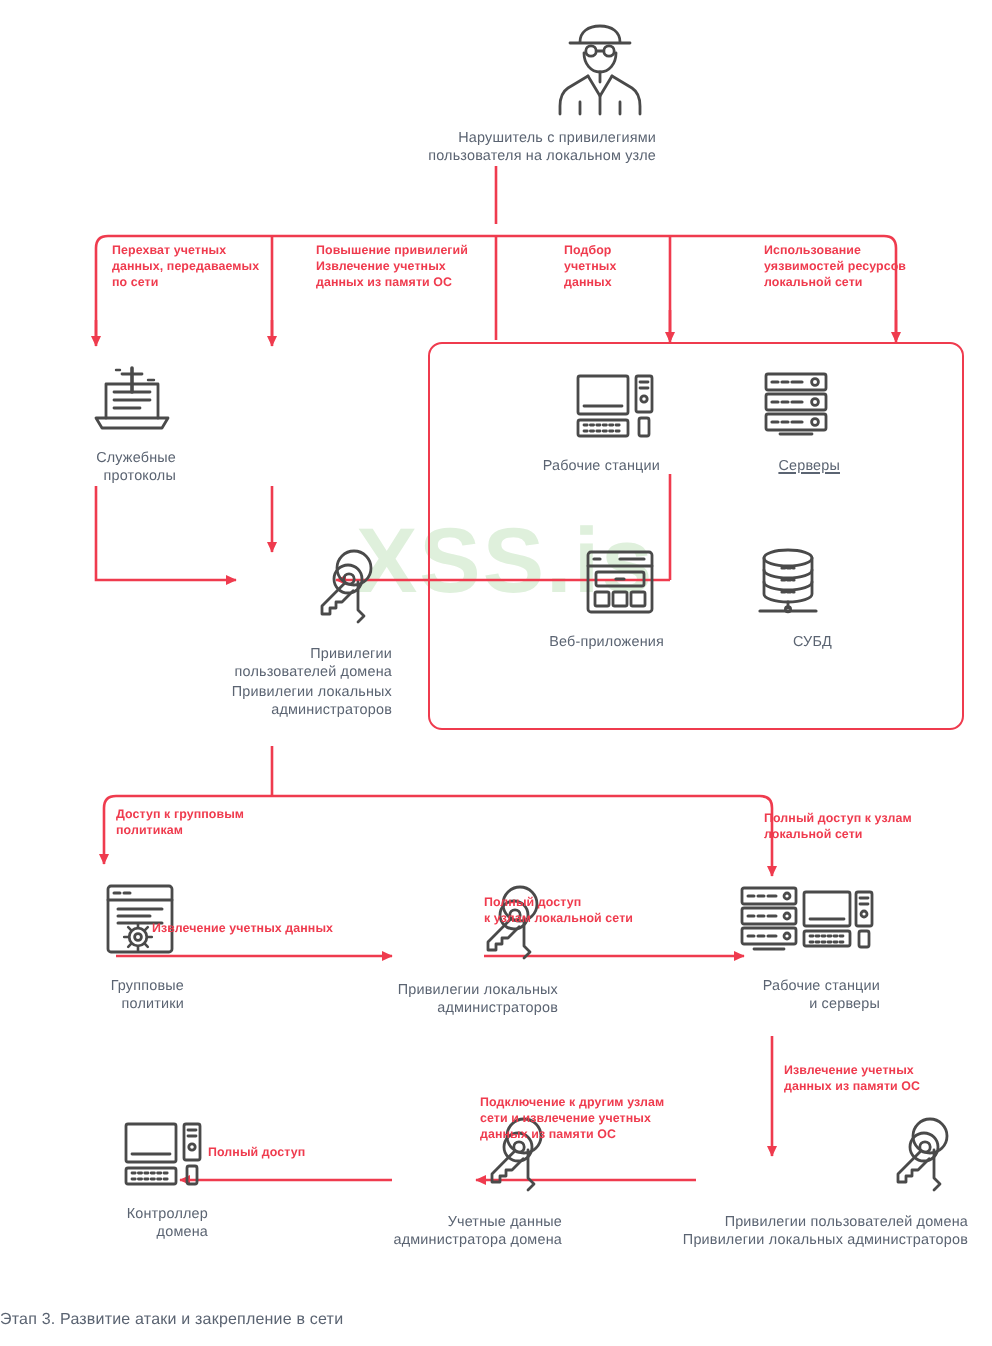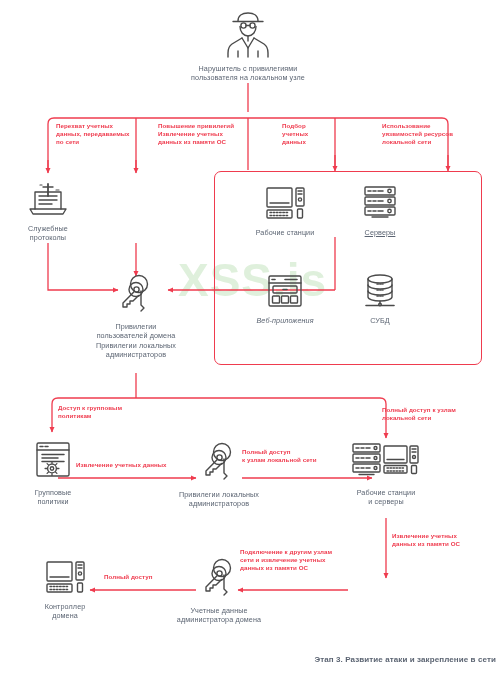--- a/index.html
+++ b/index.html
@@ -18,21 +18,21 @@
     overflow: hidden;
   }
   #svg-layer {
     position: absolute;
     left: 0; top: 0;
     width: 496px;
     height: 673px;
   }
   .node {
     position: absolute;
-    text-align: center;
+    text-align: right;
     color: #5b6472;
     font-size: 7.2px;
     line-height: 9.6px;
     letter-spacing: 0.1px;
   }
   .node .ico {
     display: block;
     margin: 0 auto 3px auto;
   }
   .node .lbl { display: block; white-space: pre-line; }
@@ -42,25 +42,24 @@
     font-size: 6.2px;
     line-height: 8.2px;
     letter-spacing: 0.05px;
     white-space: pre-line;
     font-weight: 600;
   }
   .caption {
     position: absolute;
     left: 0;
     width: 496px;
-    text-align: right;
+    text-align: left;
     color: #5b6472;
     font-size: 8px;
     letter-spacing: 0.1px;
-    font-weight: bold;
   }
   .watermark {
     position: absolute;
     font-size: 46px;
     font-weight: bold;
     color: #dff0dc;
     letter-spacing: 1px;
     user-select: none;
     pointer-events: none;
   }
@@ -193,21 +192,21 @@
         <path d="M10,19 L13,19 M15,19 L18,19 M20,19 L25,19" stroke-width="1.6"></path>
         <circle cx="31.5" cy="19" r="1.7"></circle>
         <path d="M10,29 L13,29 M15,29 L18,29 M20,29 L25,29" stroke-width="1.6"></path>
         <circle cx="31.5" cy="29" r="1.7"></circle>
         <path d="M14,35 L30,35"></path>
       </svg>
     </span>
     <span class="lbl">Серверы</span>
   </div>
 
-  <div class="node" style="left:238px; top:272px; width:94px;font-style:italic;">
+  <div class="node" style="left:238px; top:272px; width:94px;">
     <span class="ico">
       <svg width="44" height="38" viewBox="0 0 44 38" fill="none" stroke="#4a4a4a" stroke-width="1.4" stroke-linecap="round" stroke-linejoin="round">
         <rect x="6" y="4" width="32" height="30" rx="1.5"></rect>
         <path d="M6,11 L38,11"></path>
         <path d="M9,7.5 L12,7.5" stroke-width="1.6"></path>
         <path d="M22,7.5 L34,7.5" stroke-width="1.6"></path>
         <rect x="10" y="14" width="24" height="7" rx="1"></rect>
         <path d="M20,17.5 L24,17.5" stroke-width="1.6"></path>
         <rect x="9.5" y="24" width="7" height="7" rx="0.8"></rect>
         <rect x="18.5" y="24" width="7" height="7" rx="0.8"></rect>
@@ -332,20 +331,33 @@
         <circle cx="22" cy="17.5" r="7"></circle>
         <circle cx="22.5" cy="17.5" r="2.6"></circle>
         <path d="M20.3,19.6 L9,31 L9,35 L13,35 L13,32 L16,32 L16,29 L19,29 L24.6,23.4"></path>
         <path d="M27,19 L27,33 L30,36 L27,39"></path>
       </svg>
     </span>
     <span class="lbl">Учетные данные
 администратора домена</span>
   </div>
 
+  <div class="node" style="left:294px; top:556px; width:190px;">
+    <span class="ico">
+      <svg width="44" height="44" viewBox="0 0 44 44" fill="none" stroke="#4a4a4a" stroke-width="1.4" stroke-linecap="round" stroke-linejoin="round">
+        <circle cx="25" cy="12" r="8.5"></circle>
+        <circle cx="22" cy="17.5" r="7"></circle>
+        <circle cx="22.5" cy="17.5" r="2.6"></circle>
+        <path d="M20.3,19.6 L9,31 L9,35 L13,35 L13,32 L16,32 L16,29 L19,29 L24.6,23.4"></path>
+        <path d="M27,19 L27,33 L30,36 L27,39"></path>
+      </svg>
+    </span>
+    <span class="lbl">Привилегии пользователей домена
+Привилегии локальных администраторов</span>
+  </div>
 
   <div class="edge-label" style="left:56px; top:122px; width:90px;">Перехват учетных
 данных, передаваемых
 по сети</div>
   <div class="edge-label" style="left:158px; top:122px; width:110px;">Повышение привилегий
 Извлечение учетных
 данных из памяти ОС</div>
   <div class="edge-label" style="left:282px; top:122px; width:56px;">Подбор
 учетных
 данных</div>

